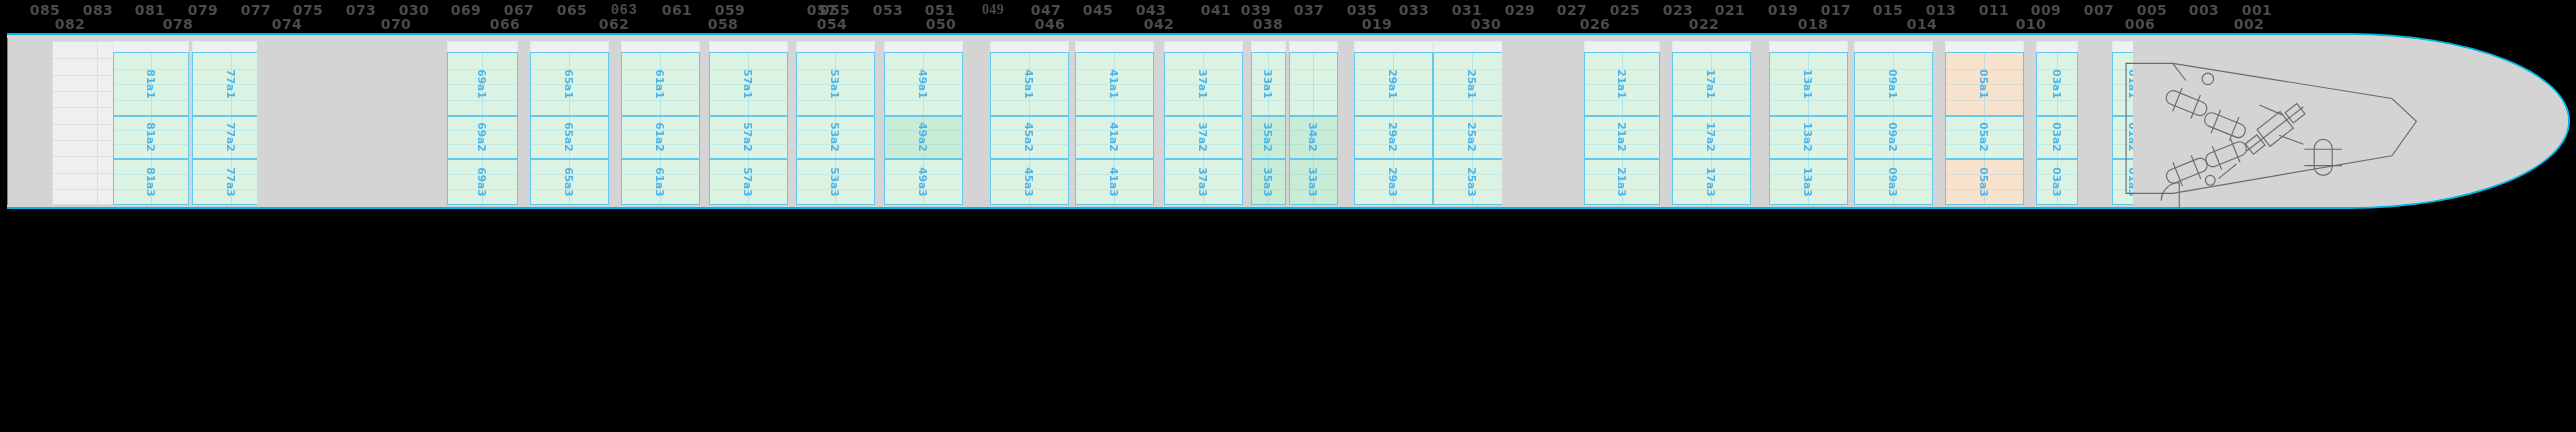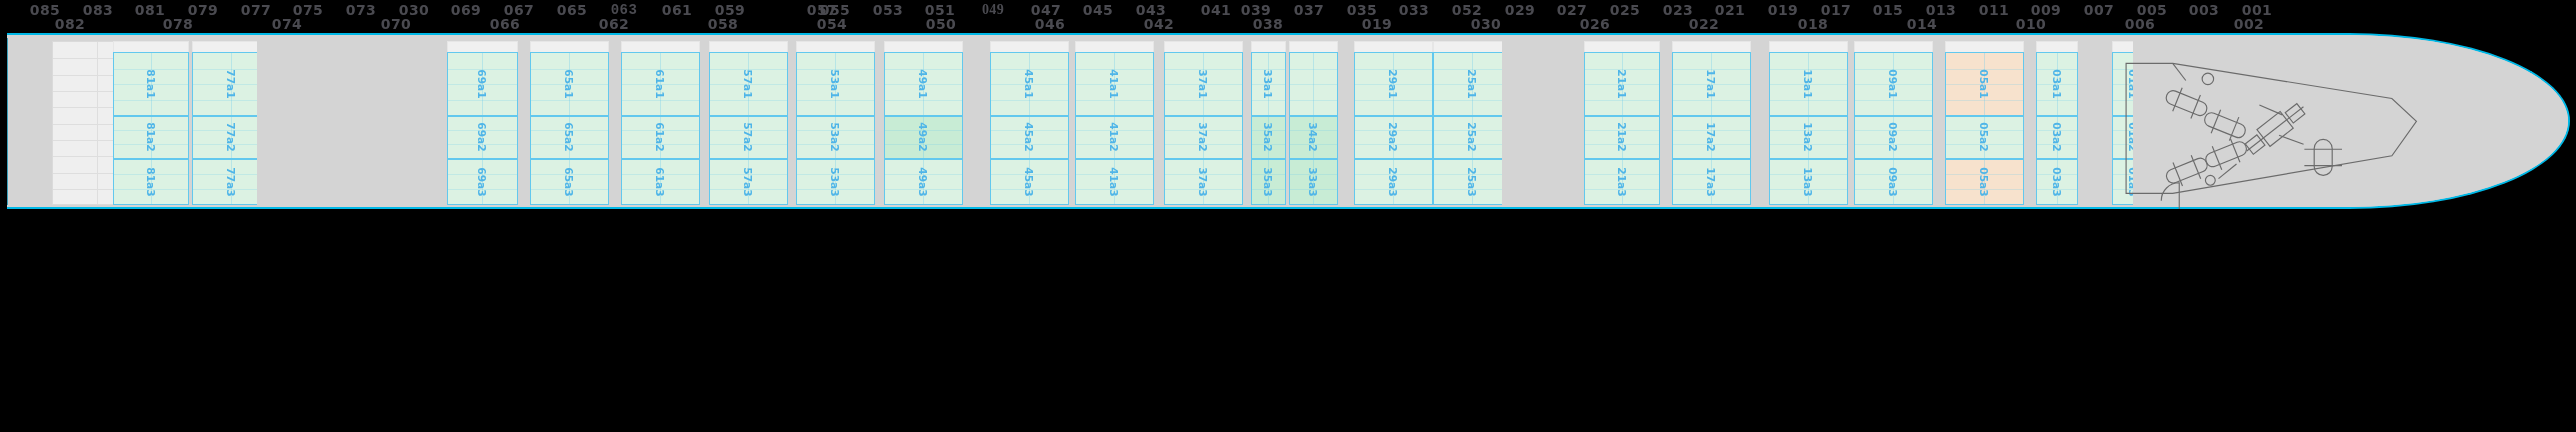--- a/index.html
+++ b/index.html
@@ -97,21 +97,21 @@
       <div class="bay-num odd" style="left: 940px;">051</div>
       <div class="bay-num odd" style="left: 993px; font-family: Liberation Serif, serif;">049</div>
       <div class="bay-num odd" style="left: 1046px;">047</div>
       <div class="bay-num odd" style="left: 1098px;">045</div>
       <div class="bay-num odd" style="left: 1151px;">043</div>
       <div class="bay-num odd" style="left: 1204px; margin-left: 12px;">041</div>
       <div class="bay-num odd" style="left: 1256px;">039</div>
       <div class="bay-num odd" style="left: 1309px;">037</div>
       <div class="bay-num odd" style="left: 1362px;">035</div>
       <div class="bay-num odd" style="left: 1414px;">033</div>
-      <div class="bay-num odd" style="left: 1467px;">052</div>
+      <div class="bay-num odd" style="left: 1467px;">031</div>
       <div class="bay-num odd" style="left: 1520px;">029</div>
       <div class="bay-num odd" style="left: 1572px;">027</div>
       <div class="bay-num odd" style="left: 1625px;">025</div>
       <div class="bay-num odd" style="left: 1678px;">023</div>
       <div class="bay-num odd" style="left: 1730px;">021</div>
       <div class="bay-num odd" style="left: 1783px;">019</div>
       <div class="bay-num odd" style="left: 1836px;">017</div>
       <div class="bay-num odd" style="left: 1888px;">015</div>
       <div class="bay-num odd" style="left: 1941px;">013</div>
       <div class="bay-num odd" style="left: 1994px;">011</div>

